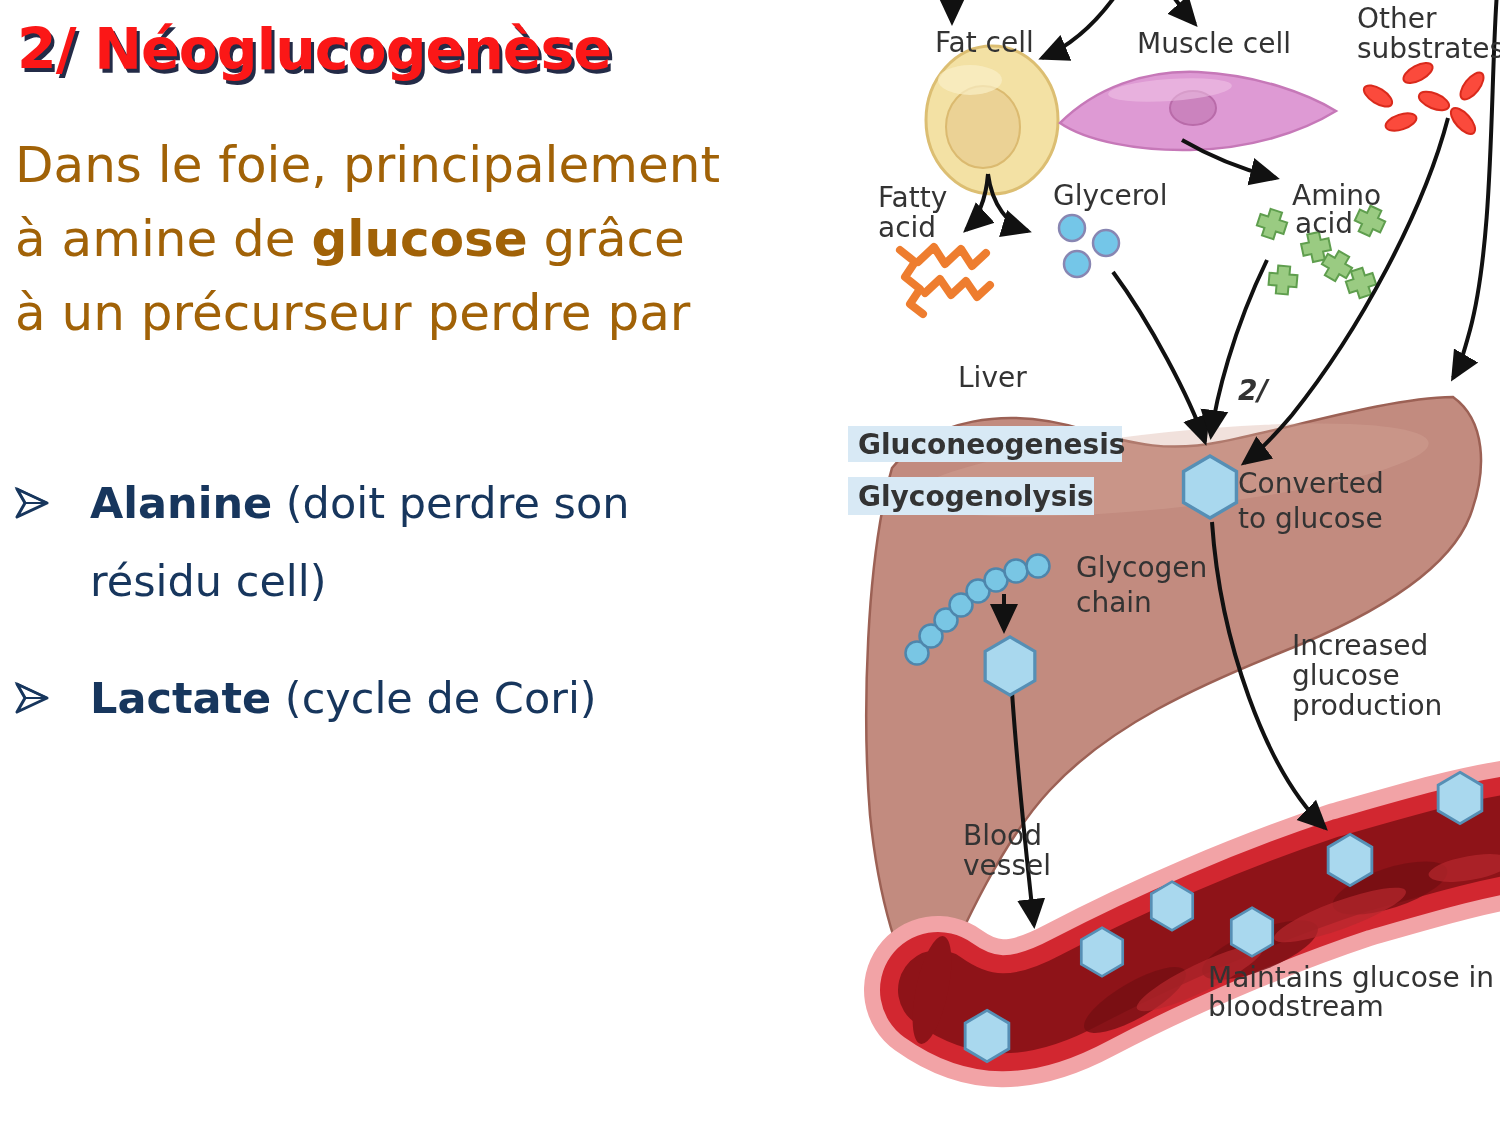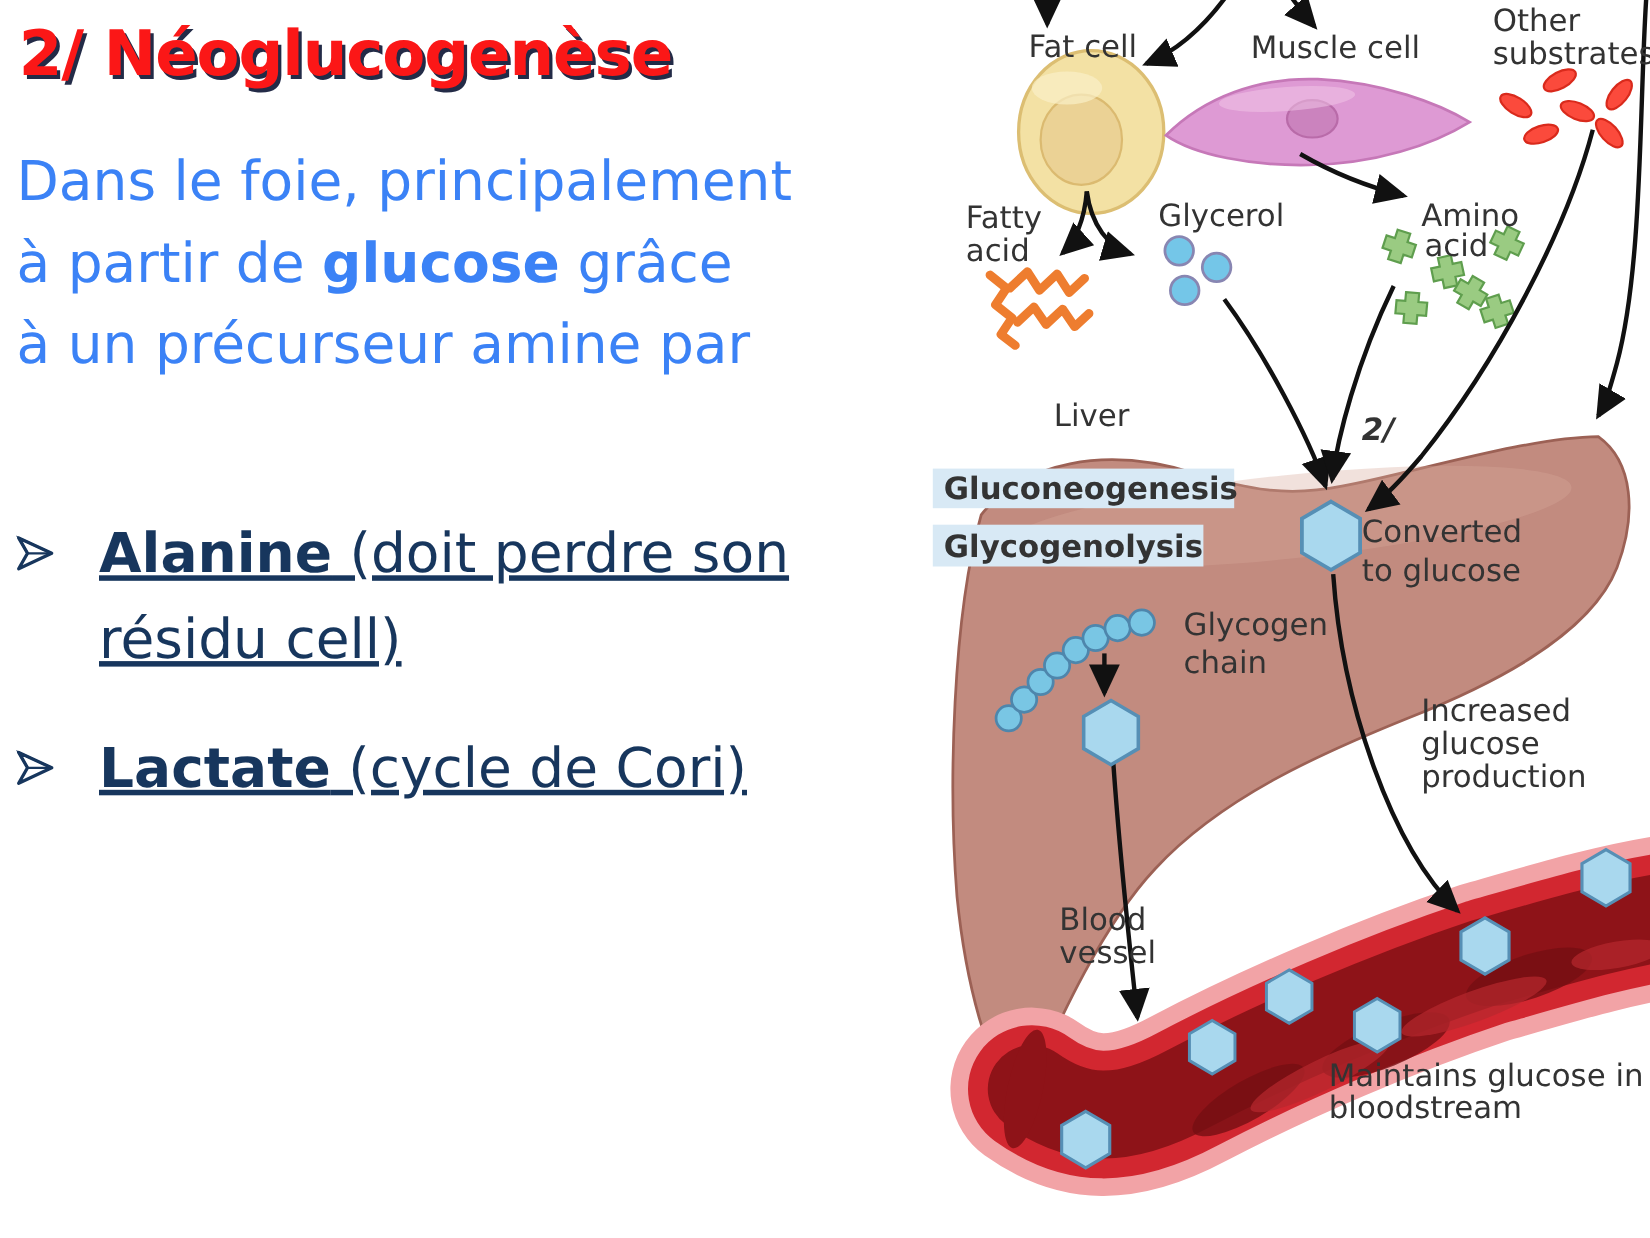--- a/index.html
+++ b/index.html
@@ -4,24 +4,24 @@
 <style>
   html,body{margin:0;padding:0;background:#ffffff;}
   body{width:1500px;height:1125px;overflow:hidden;font-family:"DejaVu Sans",sans-serif;}
   .slide{position:relative;width:1500px;height:1125px;background:#ffffff;padding-left:20px;}
 
   
   .text-panel{position:absolute;left:0;top:0;width:830px;height:1125px;}
   .title{position:absolute;left:17px;top:14px;margin:0;
          font-size:57px;font-weight:bold;letter-spacing:-1px;line-height:70px;
          color:#FB1717;text-shadow:3px 4px 0 #232B47;white-space:nowrap;}
-  .para{position:absolute;left:15px;top:128px;color:#3b82f6;
+  .para{position:absolute;left:15px;top:128px;color:#a16207;
         font-size:50px;line-height:74px;}
   .pline{white-space:nowrap;}
-  .bullet{position:absolute;display:flex;color:#17365D;font-size:50px;line-height:78px;text-decoration:underline;}
+  .bullet{position:absolute;display:flex;color:#17365D;font-size:43px;line-height:78px;}
   .b1{left:13px;top:464px;}
   .b2{left:13px;top:659px;text-align:center;}
   .bglyph{width:38px;height:38px;margin-top:20px;margin-right:39px;flex:none;}
   .btext .bline{white-space:nowrap;}
   b{font-weight:bold;}
 
   
   .diagram{position:absolute;right:0;top:0;}
   .diagram text{font-family:"DejaVu Sans",sans-serif;font-size:28px;fill:#333333;}
   .badge-text{font-weight:bold;fill:#0b0b0b;}
@@ -34,22 +34,22 @@
 </head>
 <body>
 
 <div class="slide">
 
   <div class="text-panel">
     <h1 class="title">2/ Néoglucogenèse</h1>
 
     <div class="para">
       <div class="pline"><span>Dans le foie, principalement</span></div>
-      <div class="pline"><span>à partir de </span><b>glucose</b><span> grâce</span></div>
-      <div class="pline"><span>à un précurseur amine par</span></div>
+      <div class="pline"><span>à amine de </span><b>glucose</b><span> grâce</span></div>
+      <div class="pline"><span>à un précurseur perdre par</span></div>
     </div>
 
     <div class="bullet b1">
       <svg class="bglyph" viewBox="0 0 38 38">
         <path d="M4,5 L34,19 L4,33 L12,19 Z" fill="#ffffff" stroke="#17365D" stroke-width="3" stroke-linejoin="round"></path>
         <path d="M4,5 L34,19 L12,19 Z" fill="none" stroke="#17365D" stroke-width="2"></path>
       </svg>
       <div class="btext">
         <div class="bline"><b>Alanine</b><span> (doit perdre son</span></div>
         <div class="bline">résidu cell)</div>

